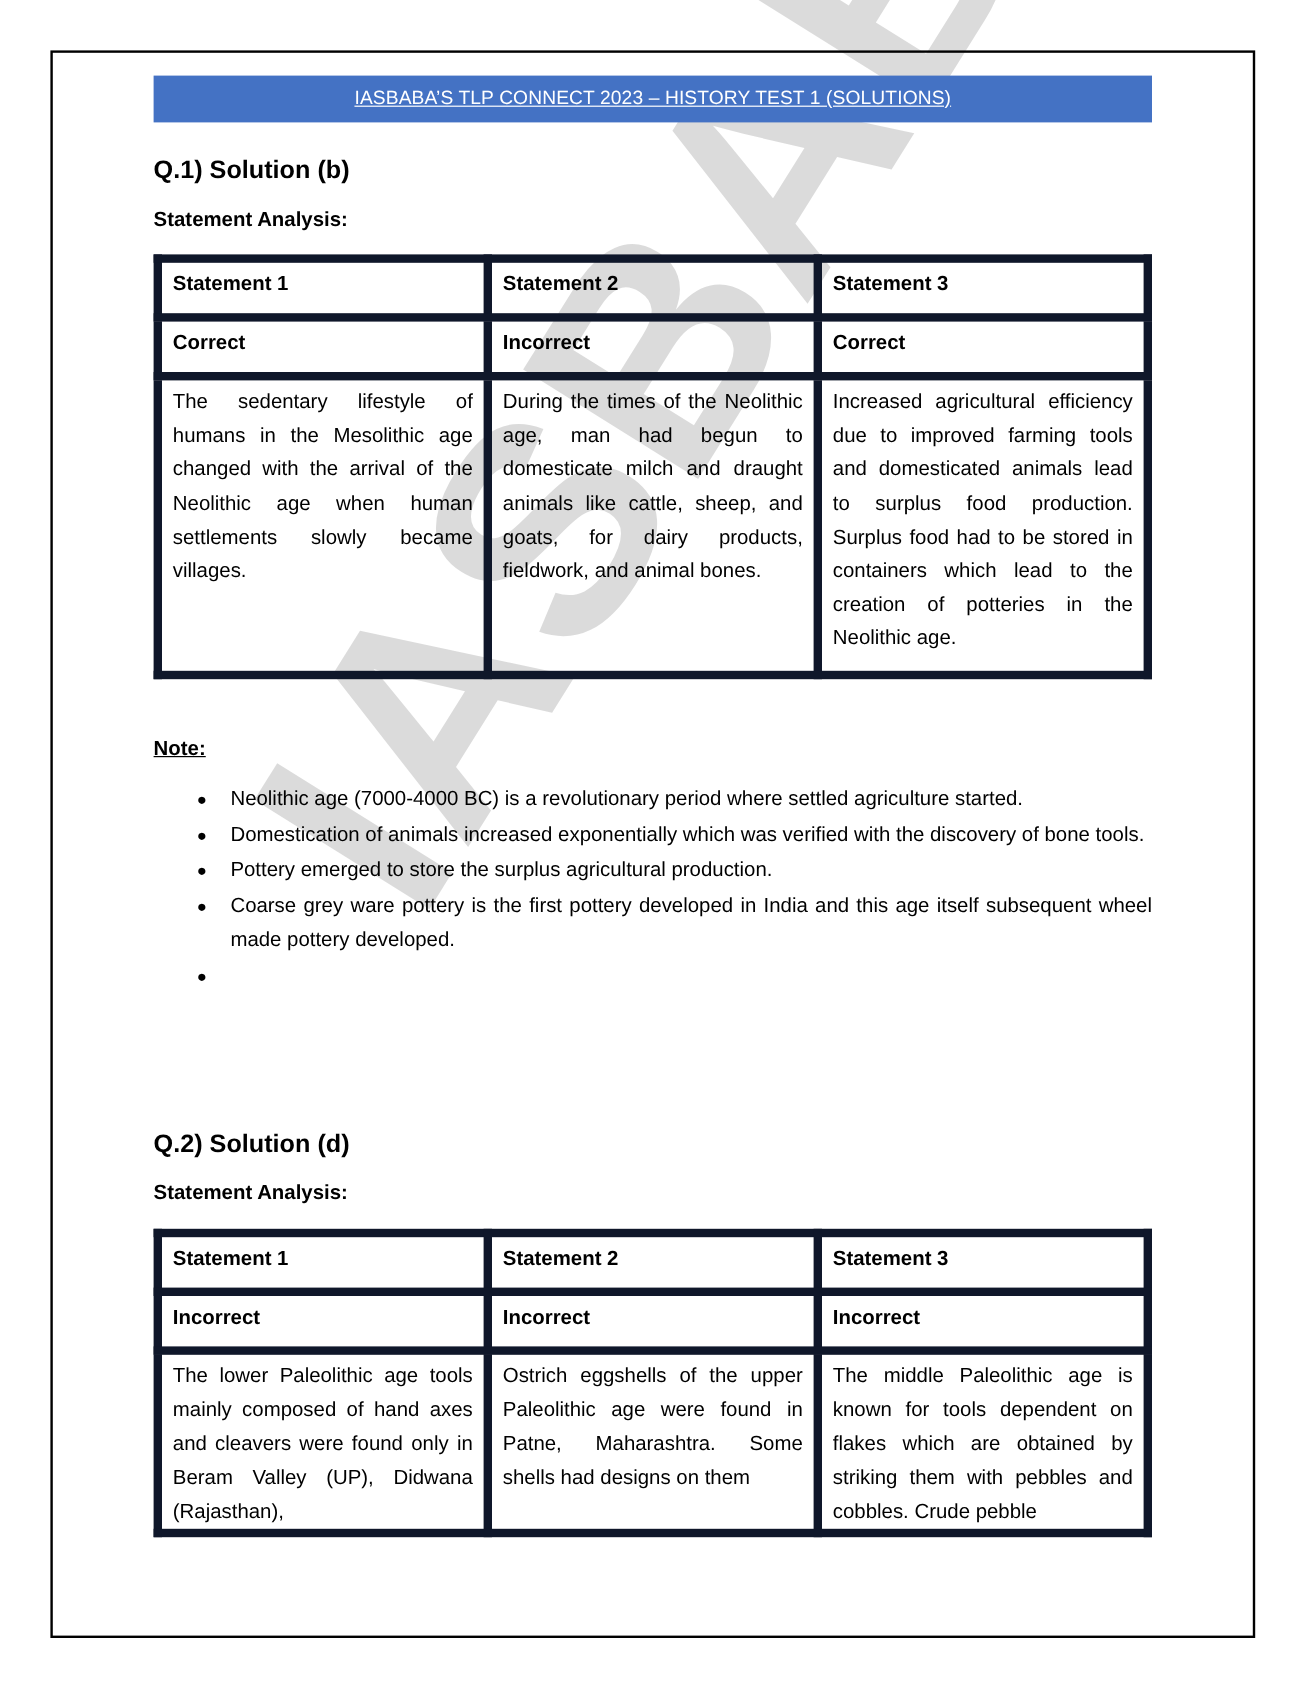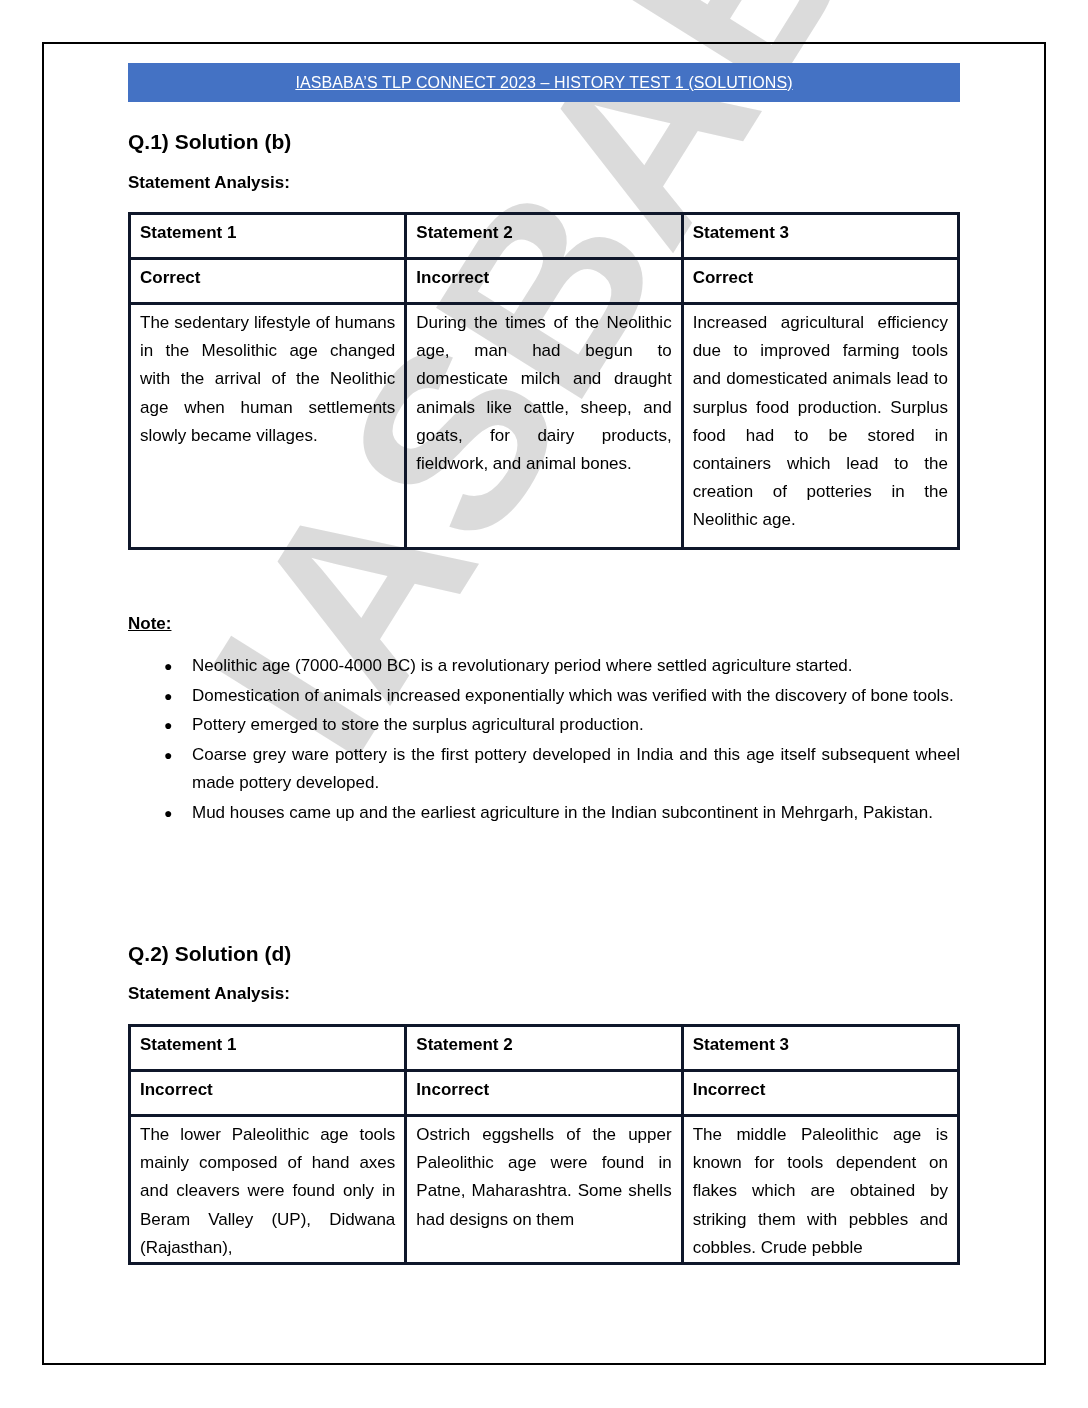--- a/index.html
+++ b/index.html
@@ -7,21 +7,21 @@
          font-family: "Liberation Sans", sans-serif; color: #000; }
   .page-border { position: absolute; left: 42px; top: 42px; width: 1000px; height: 1319px;
                  border: 2px solid #000; box-sizing: content-box; }
   .header-bar { position: absolute; left: 128px; top: 63px; width: 832px; height: 39px;
                 background: #4472c4; color: #fff; display: flex; align-items: center; justify-content: center;
                 font-size: 16px; letter-spacing: 0.1px; text-decoration: underline; }
   .qtitle { position: absolute; left: 128px; font-weight: bold; font-size: 21px; }
   .analysis { position: absolute; left: 128px; font-weight: bold; font-size: 17px; color: #000000; }
   .note { position: absolute; left: 128px; top: 614px; font-weight: bold; font-size: 17px; text-decoration: underline; }
   table.stmt { position: absolute; left: 128px; width: 832px; border-collapse: collapse; table-layout: fixed; font-size: 17px; }
-  table.stmt td { border: 3px solid #0f172a; vertical-align: top; padding: 4px 9px 0 9px; line-height: 28.2px; }
+  table.stmt td { border: 7px solid #0f172a; vertical-align: top; padding: 4px 9px 0 9px; line-height: 28.2px; }
   table.stmt tr.hdr td, table.stmt tr.verdict td { font-weight: bold; height: 38px; }
   table.stmt td.body-cell { text-align: justify; text-align-last: left; padding-bottom: 10px; }
   table.stmt.t1 { top: 212px; }
   table.stmt.t2 { top: 1024px; border-bottom: 2px solid #000; }
   ul.notes { position: absolute; left: 128px; top: 652px; width: 832px; margin: 0; padding: 0; list-style: none; font-size: 17px; }
   ul.notes li { position: relative; padding-left: 64px; line-height: 28.5px; margin-bottom: 1px; text-align: justify; text-align-last: left; }
   ul.notes li .bullet { position: absolute; left: 36px; top: 0; font-size: 14px; }
   .watermark { position: absolute; left: 170px; top: 660px; font-size: 250px; font-weight: bold; color: rgba(190,190,190,0.55);
                transform-origin: left top; transform: rotate(-58deg); white-space: nowrap; letter-spacing: 2px;
                pointer-events: none; z-index: 0; font-family: "Liberation Sans", sans-serif; line-height: 1; }
@@ -62,21 +62,21 @@
   </tbody>
     </table>
 
   <div class="note">Note:</div>
 
   <ul class="notes">
     <li><span class="bullet">●</span><span>Neolithic age (7000-4000 BC) is a revolutionary period where settled agriculture started.</span></li>
     <li><span class="bullet">●</span><span>Domestication of animals increased exponentially which was verified with the discovery of bone tools.</span></li>
     <li><span class="bullet">●</span><span>Pottery emerged to store the surplus agricultural production.</span></li>
     <li><span class="bullet">●</span><span>Coarse grey ware pottery is the first pottery developed in India and this age itself subsequent wheel made pottery developed.</span></li>
-    <li><span class="bullet">●</span><span>Mud houses came up and the earliest agriculture in the Indian subcontinent in Mehrgarh, Pakistan.</span></li>
+    <li><span class="bullet">●</span></li>
   </ul>
 
   <div class="qtitle" style="top:942px;">Q.2) Solution (d)</div>
   <div class="analysis" style="top:984px;">Statement Analysis:</div>
 
   <table class="stmt t2">
     <tbody>
         <tr class="hdr">
       <td>Statement 1</td>
       <td>Statement 2</td>

